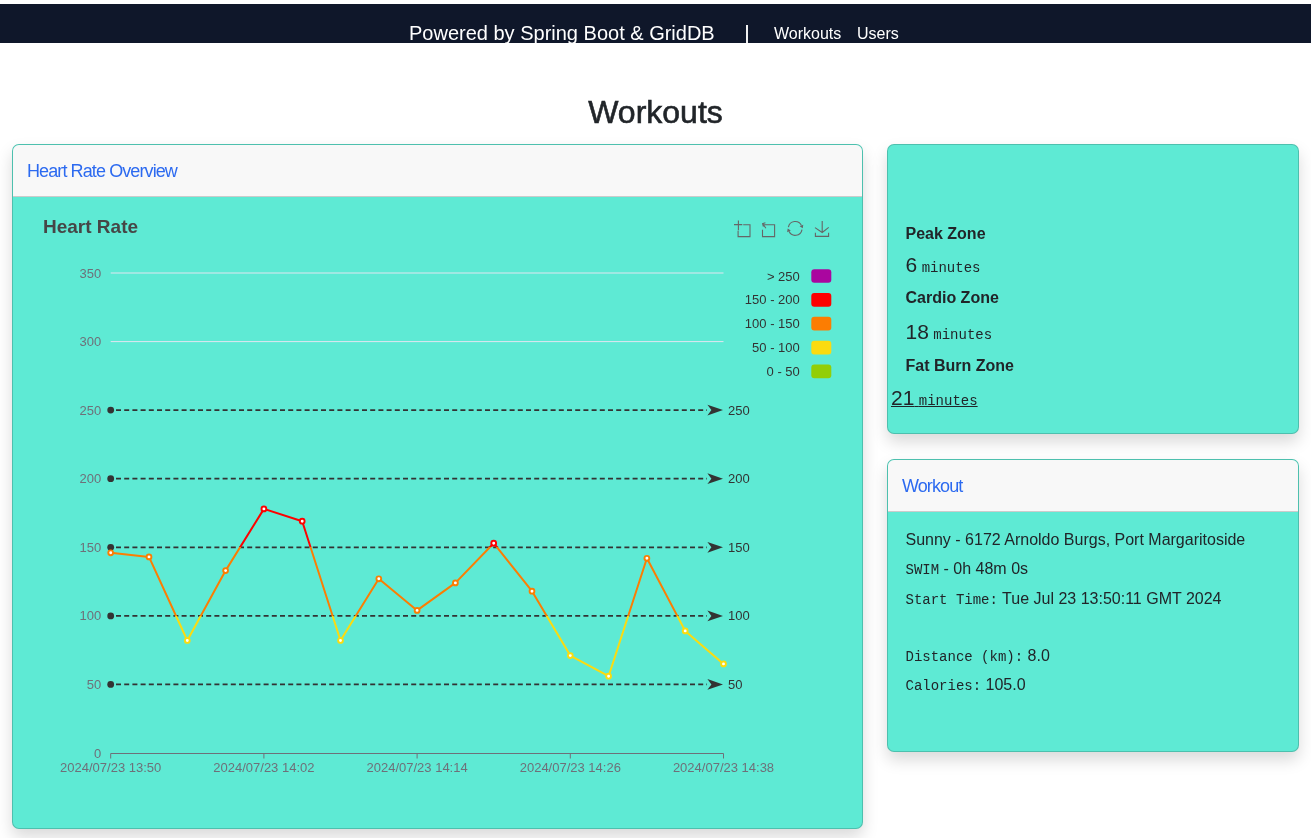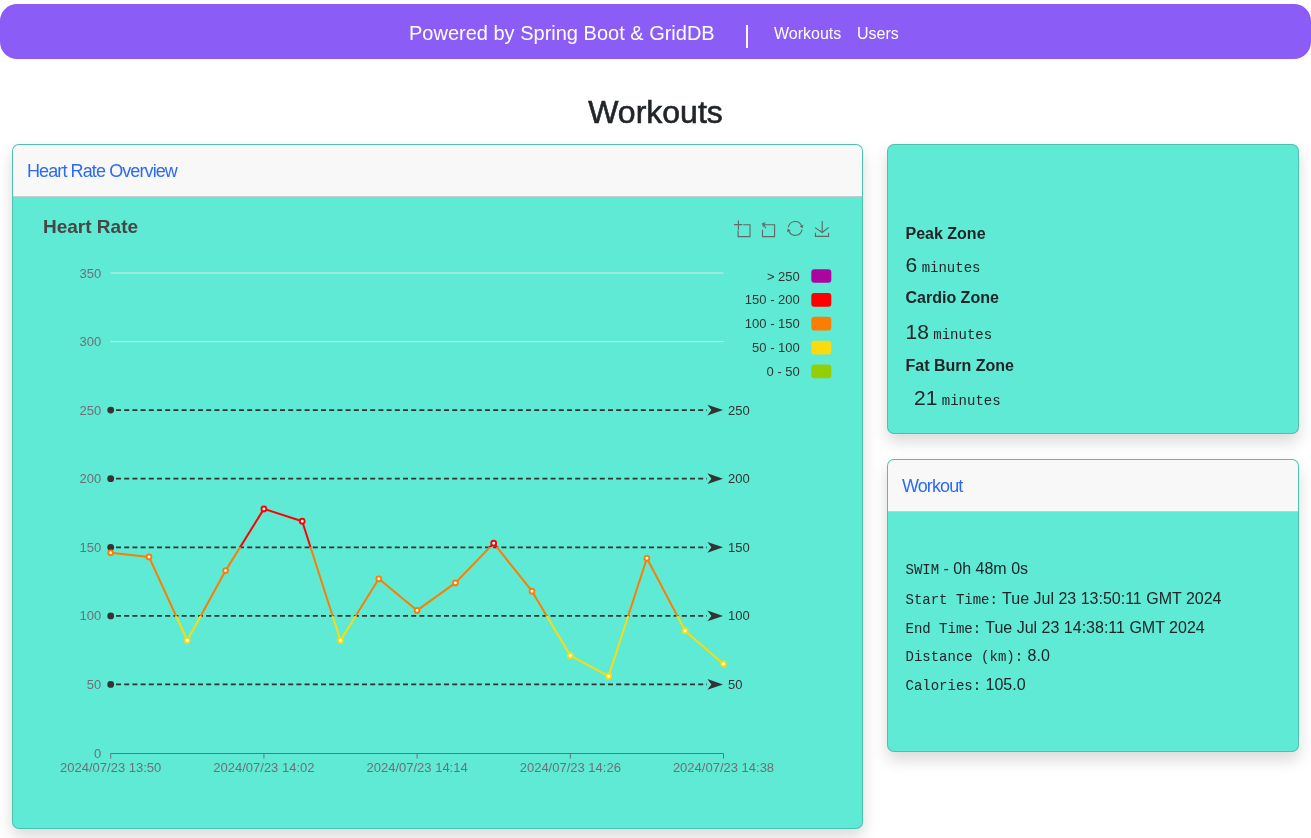--- a/index.html
+++ b/index.html
@@ -1,17 +1,17 @@
 <!DOCTYPE html>
 <html><head>
 <meta charset="utf-8">
 <style>
   html,body{margin:0;padding:0;}
   body{width:1311px;height:838px;background:#fff;font-family:"Liberation Sans",sans-serif;position:relative;overflow:hidden;}
-  .navbar{position:absolute;left:0;top:4px;width:1311px;height:55px;background:#8b5cf6;border-radius:17px;}
+  .navbar{position:absolute;left:0;top:4px;width:1311px;height:39px;background:#0f172a;}
   .brand{position:absolute;left:409px;top:19px;font-size:20px;line-height:20px;color:#fff;white-space:nowrap;}
   .navsep{position:absolute;left:744px;top:19.5px;font-size:23px;line-height:23px;color:#fff;}
   .nlink{position:absolute;top:21.7px;font-size:16px;line-height:16px;color:#fff;white-space:nowrap;}
   h2.title{position:absolute;left:0;top:95.5px;width:1311px;margin:0;text-align:center;font-size:32px;line-height:32px;font-weight:400;color:#212529;-webkit-text-stroke:0.6px #212529;}
   .card{position:absolute;background:#5eead4;border:1px solid rgba(0,0,0,0.175);border-radius:7px;box-shadow:0 8px 16px rgba(0,0,0,0.15);box-sizing:border-box;}
   .card-h{position:absolute;left:0;top:0;right:0;height:51px;background:#f8f8f8;border-bottom:1px solid rgba(0,0,0,0.18);border-radius:6px 6px 0 0;}
   .card-h span{position:absolute;left:14px;top:17px;font-size:18px;line-height:18px;letter-spacing:-0.9px;color:#2c6af0;white-space:nowrap;}
   #cardChart{left:12px;top:144px;width:851px;height:685px;}
   #cardZones{left:887px;top:144px;width:412px;height:290px;}
   #cardWorkout{left:887px;top:459px;width:412px;height:293px;}
@@ -136,25 +136,25 @@
       </g>
 </svg>
   </div>
 
   <div class="card" id="cardZones">
     <div class="abs b16" style="left:17.5px;top:80.5px;">Peak Zone</div>
     <div class="abs" style="left:17.5px;top:109.2px;"><span class="n21">6</span> <span class="mono">minutes</span></div>
     <div class="abs b16" style="left:17.5px;top:144.6px;">Cardio Zone</div>
     <div class="abs" style="left:17.5px;top:175.7px;"><span class="n21">18</span> <span class="mono">minutes</span></div>
     <div class="abs b16" style="left:17.5px;top:212.6px;">Fat Burn Zone</div>
-    <div class="abs" style="left:26px;top:241.8px;"><span class="n21">21</span> <span class="mono">minutes</span></div>
+    <div class="abs" style="left:3px;top:241.8px;text-decoration:underline;"><span class="n21">21</span> <span class="mono">minutes</span></div>
   </div>
 
   <div class="card" id="cardWorkout">
     <div class="card-h">
       <span>Workout</span>
     </div>
+    <div class="abs t16" style="left:17.5px;top:72px;">Sunny - 6172 Arnoldo Burgs, Port Margaritoside</div>
     <div class="abs t16" style="left:17.5px;top:100.8px;"><span class="mono">SWIM</span> - 0h 48m 0s</div>
     <div class="abs t16" style="left:17.5px;top:130.8px;"><span class="mono">Start Time:</span> Tue Jul 23 13:50:11 GMT 2024</div>
-    <div class="abs t16" style="left:17.5px;top:159.6px;"><span class="mono">End Time:</span> Tue Jul 23 14:38:11 GMT 2024</div>
     <div class="abs t16" style="left:17.5px;top:188.4px;"><span class="mono">Distance (km):</span> 8.0</div>
     <div class="abs t16" style="left:17.5px;top:217.2px;"><span class="mono">Calories:</span> 105.0</div>
   </div>
 
 </body></html>

